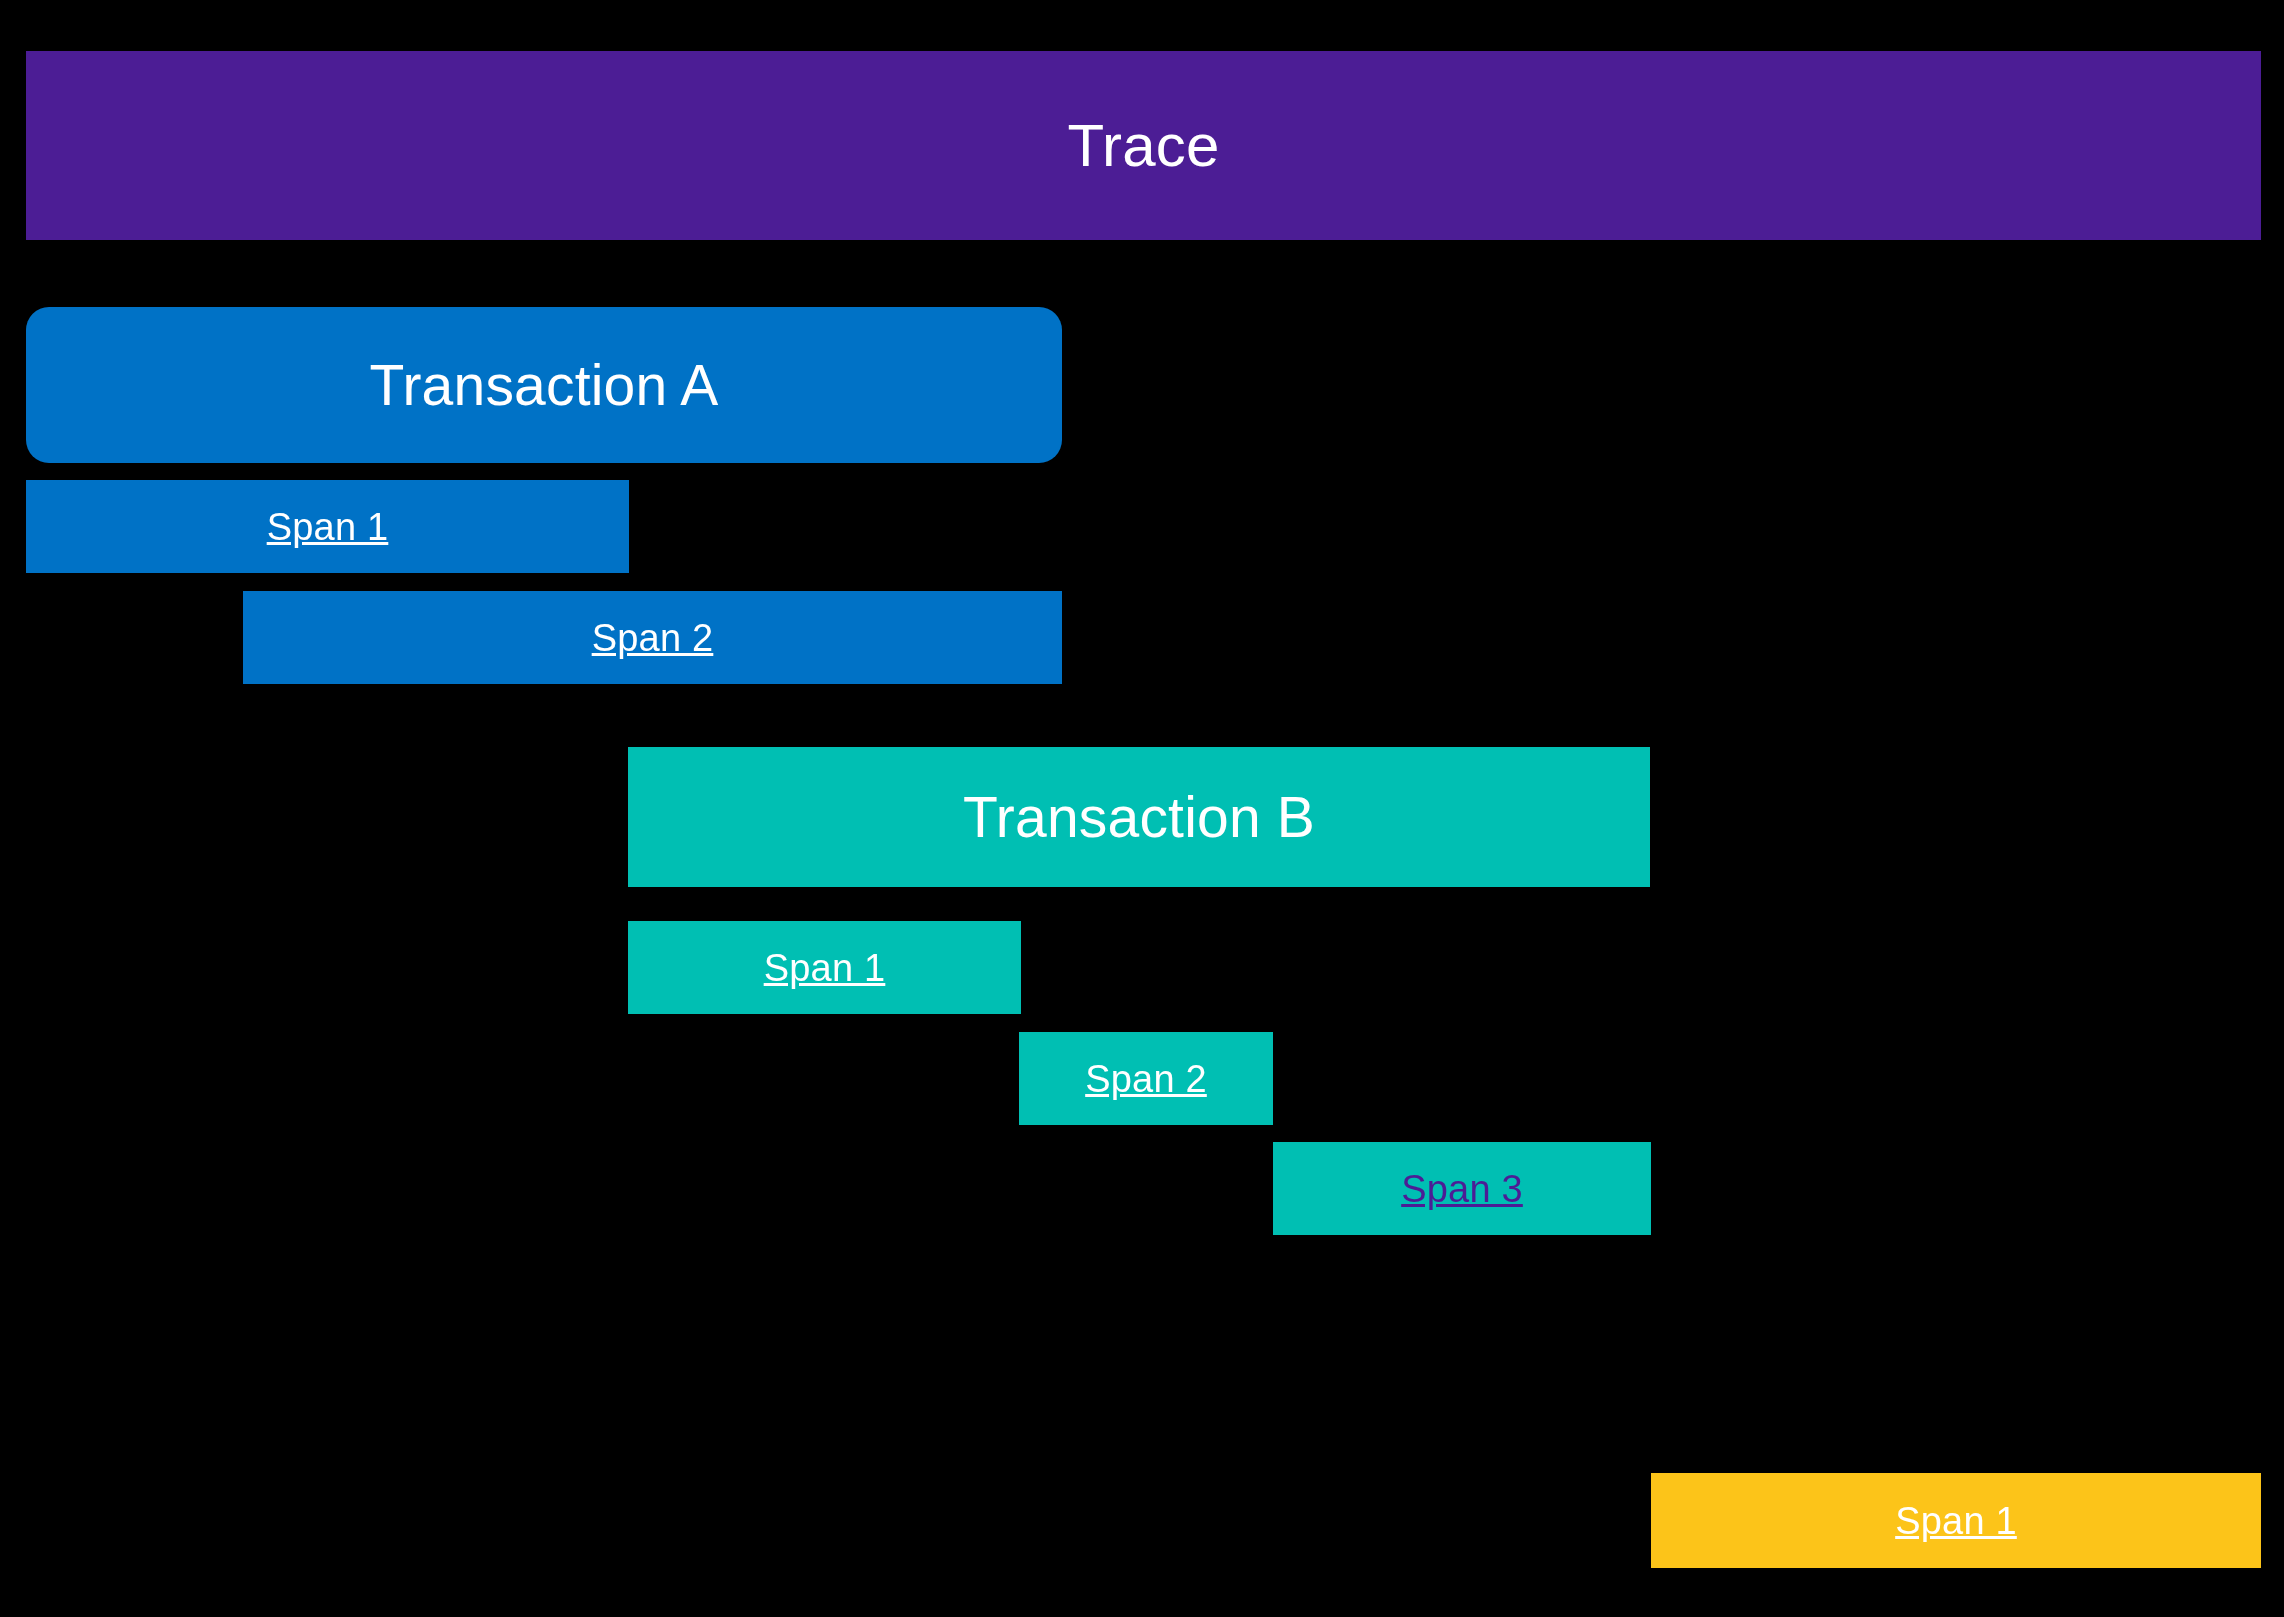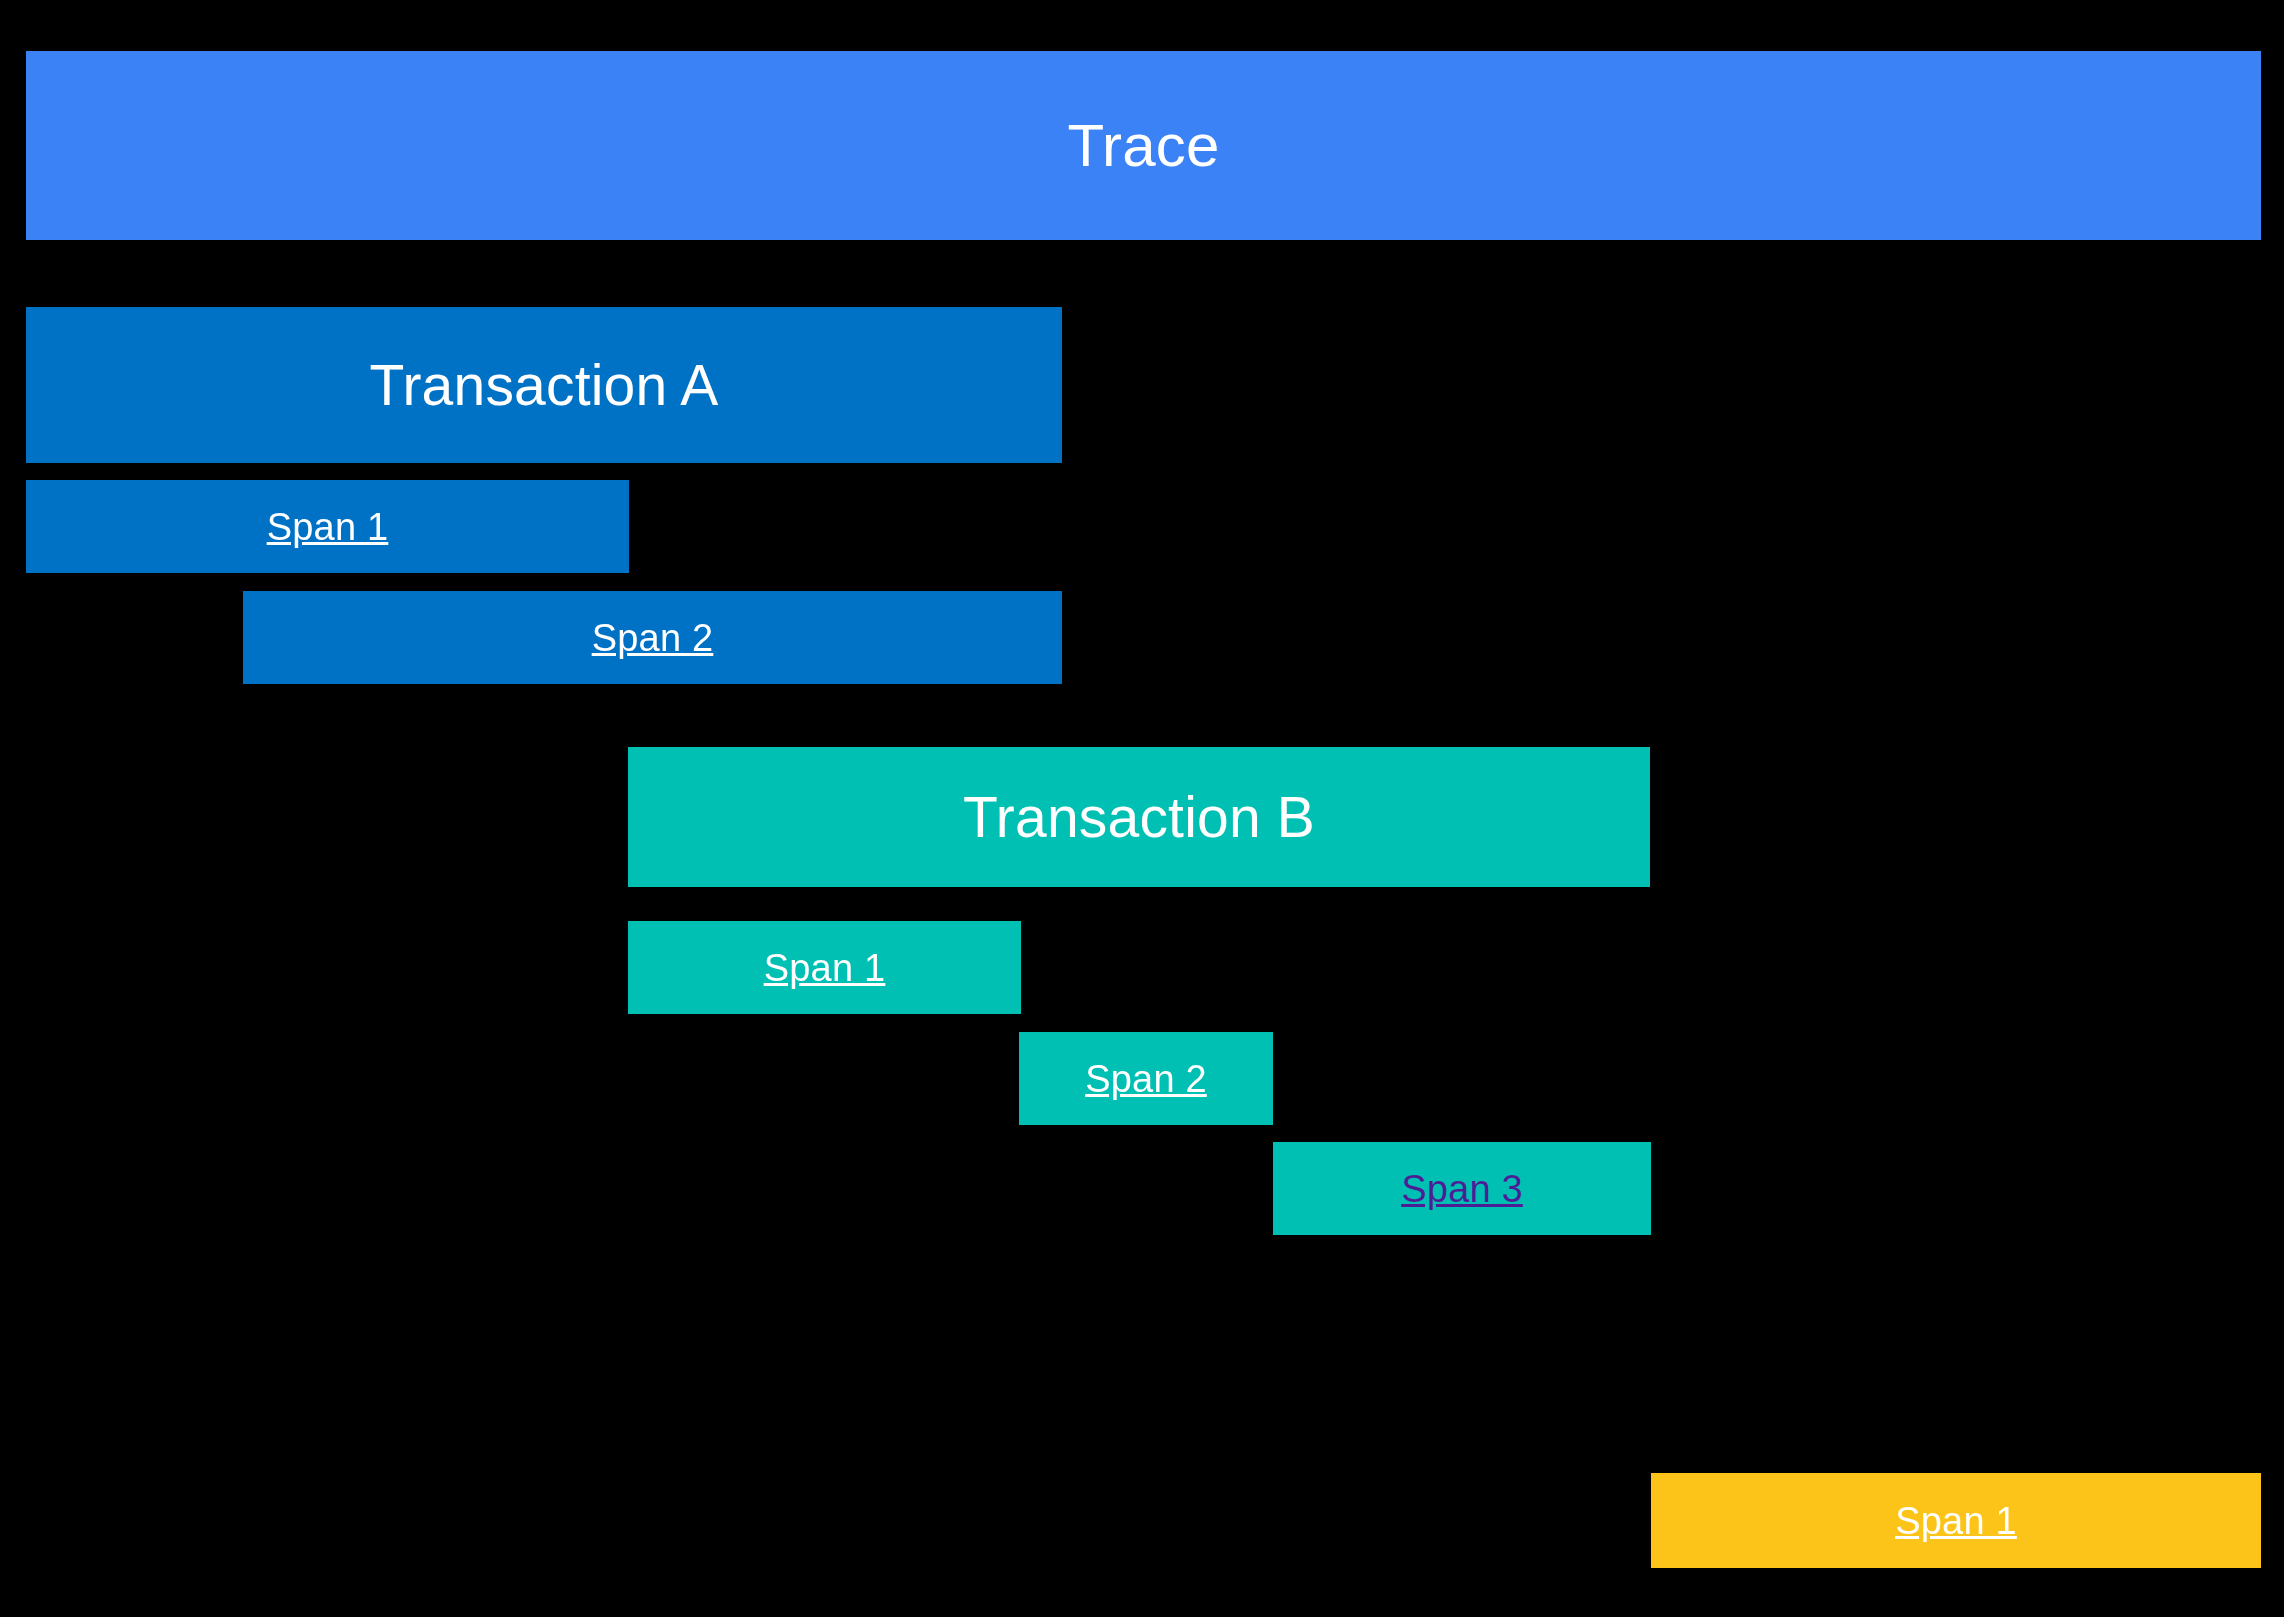--- a/index.html
+++ b/index.html
@@ -36,24 +36,24 @@
   }
   
   .tier-trace .bar-label       { font-size: 60px; }
   .tier-transaction .bar-label { font-size: 57px; }
   .tier-span .bar-label        { font-size: 38px; text-decoration: underline; }
 </style>
 </head>
 <body>
 
 <div id="canvas" style="width: 2284px; height: 1618px; background: rgb(0, 0, 0);">
-    <div class="bar tier-trace" style="left: 26px; top: 51px; width: 2235px; height: 189px; background: #3b82f6; color: rgb(255, 255, 255);">
+    <div class="bar tier-trace" style="left: 26px; top: 51px; width: 2235px; height: 189px; background: #4c1d95; color: rgb(255, 255, 255);">
       <span class="bar-label">Trace</span>
     </div>
-    <div class="bar tier-transaction" style="left: 26px; top: 307px; width: 1036px; height: 156px; background: rgb(0, 114, 198); color: rgb(255, 255, 255);">
+    <div class="bar tier-transaction" style="left: 26px; top: 307px; width: 1036px; height: 156px; background: rgb(0, 114, 198); color: rgb(255, 255, 255); border-radius: 23px;">
       <span class="bar-label">Transaction A</span>
     </div>
     <div class="bar tier-span" style="left: 26px; top: 480px; width: 603px; height: 93px; background: rgb(0, 114, 198); color: rgb(255, 255, 255);">
       <span class="bar-label">Span 1</span>
     </div>
     <div class="bar tier-span" style="left: 243px; top: 591px; width: 819px; height: 93px; background: rgb(0, 114, 198); color: rgb(255, 255, 255);">
       <span class="bar-label">Span 2</span>
     </div>
     <div class="bar tier-transaction" style="left: 628px; top: 747px; width: 1022px; height: 140px; background: rgb(0, 191, 179); color: rgb(255, 255, 255);">
       <span class="bar-label">Transaction B</span>

